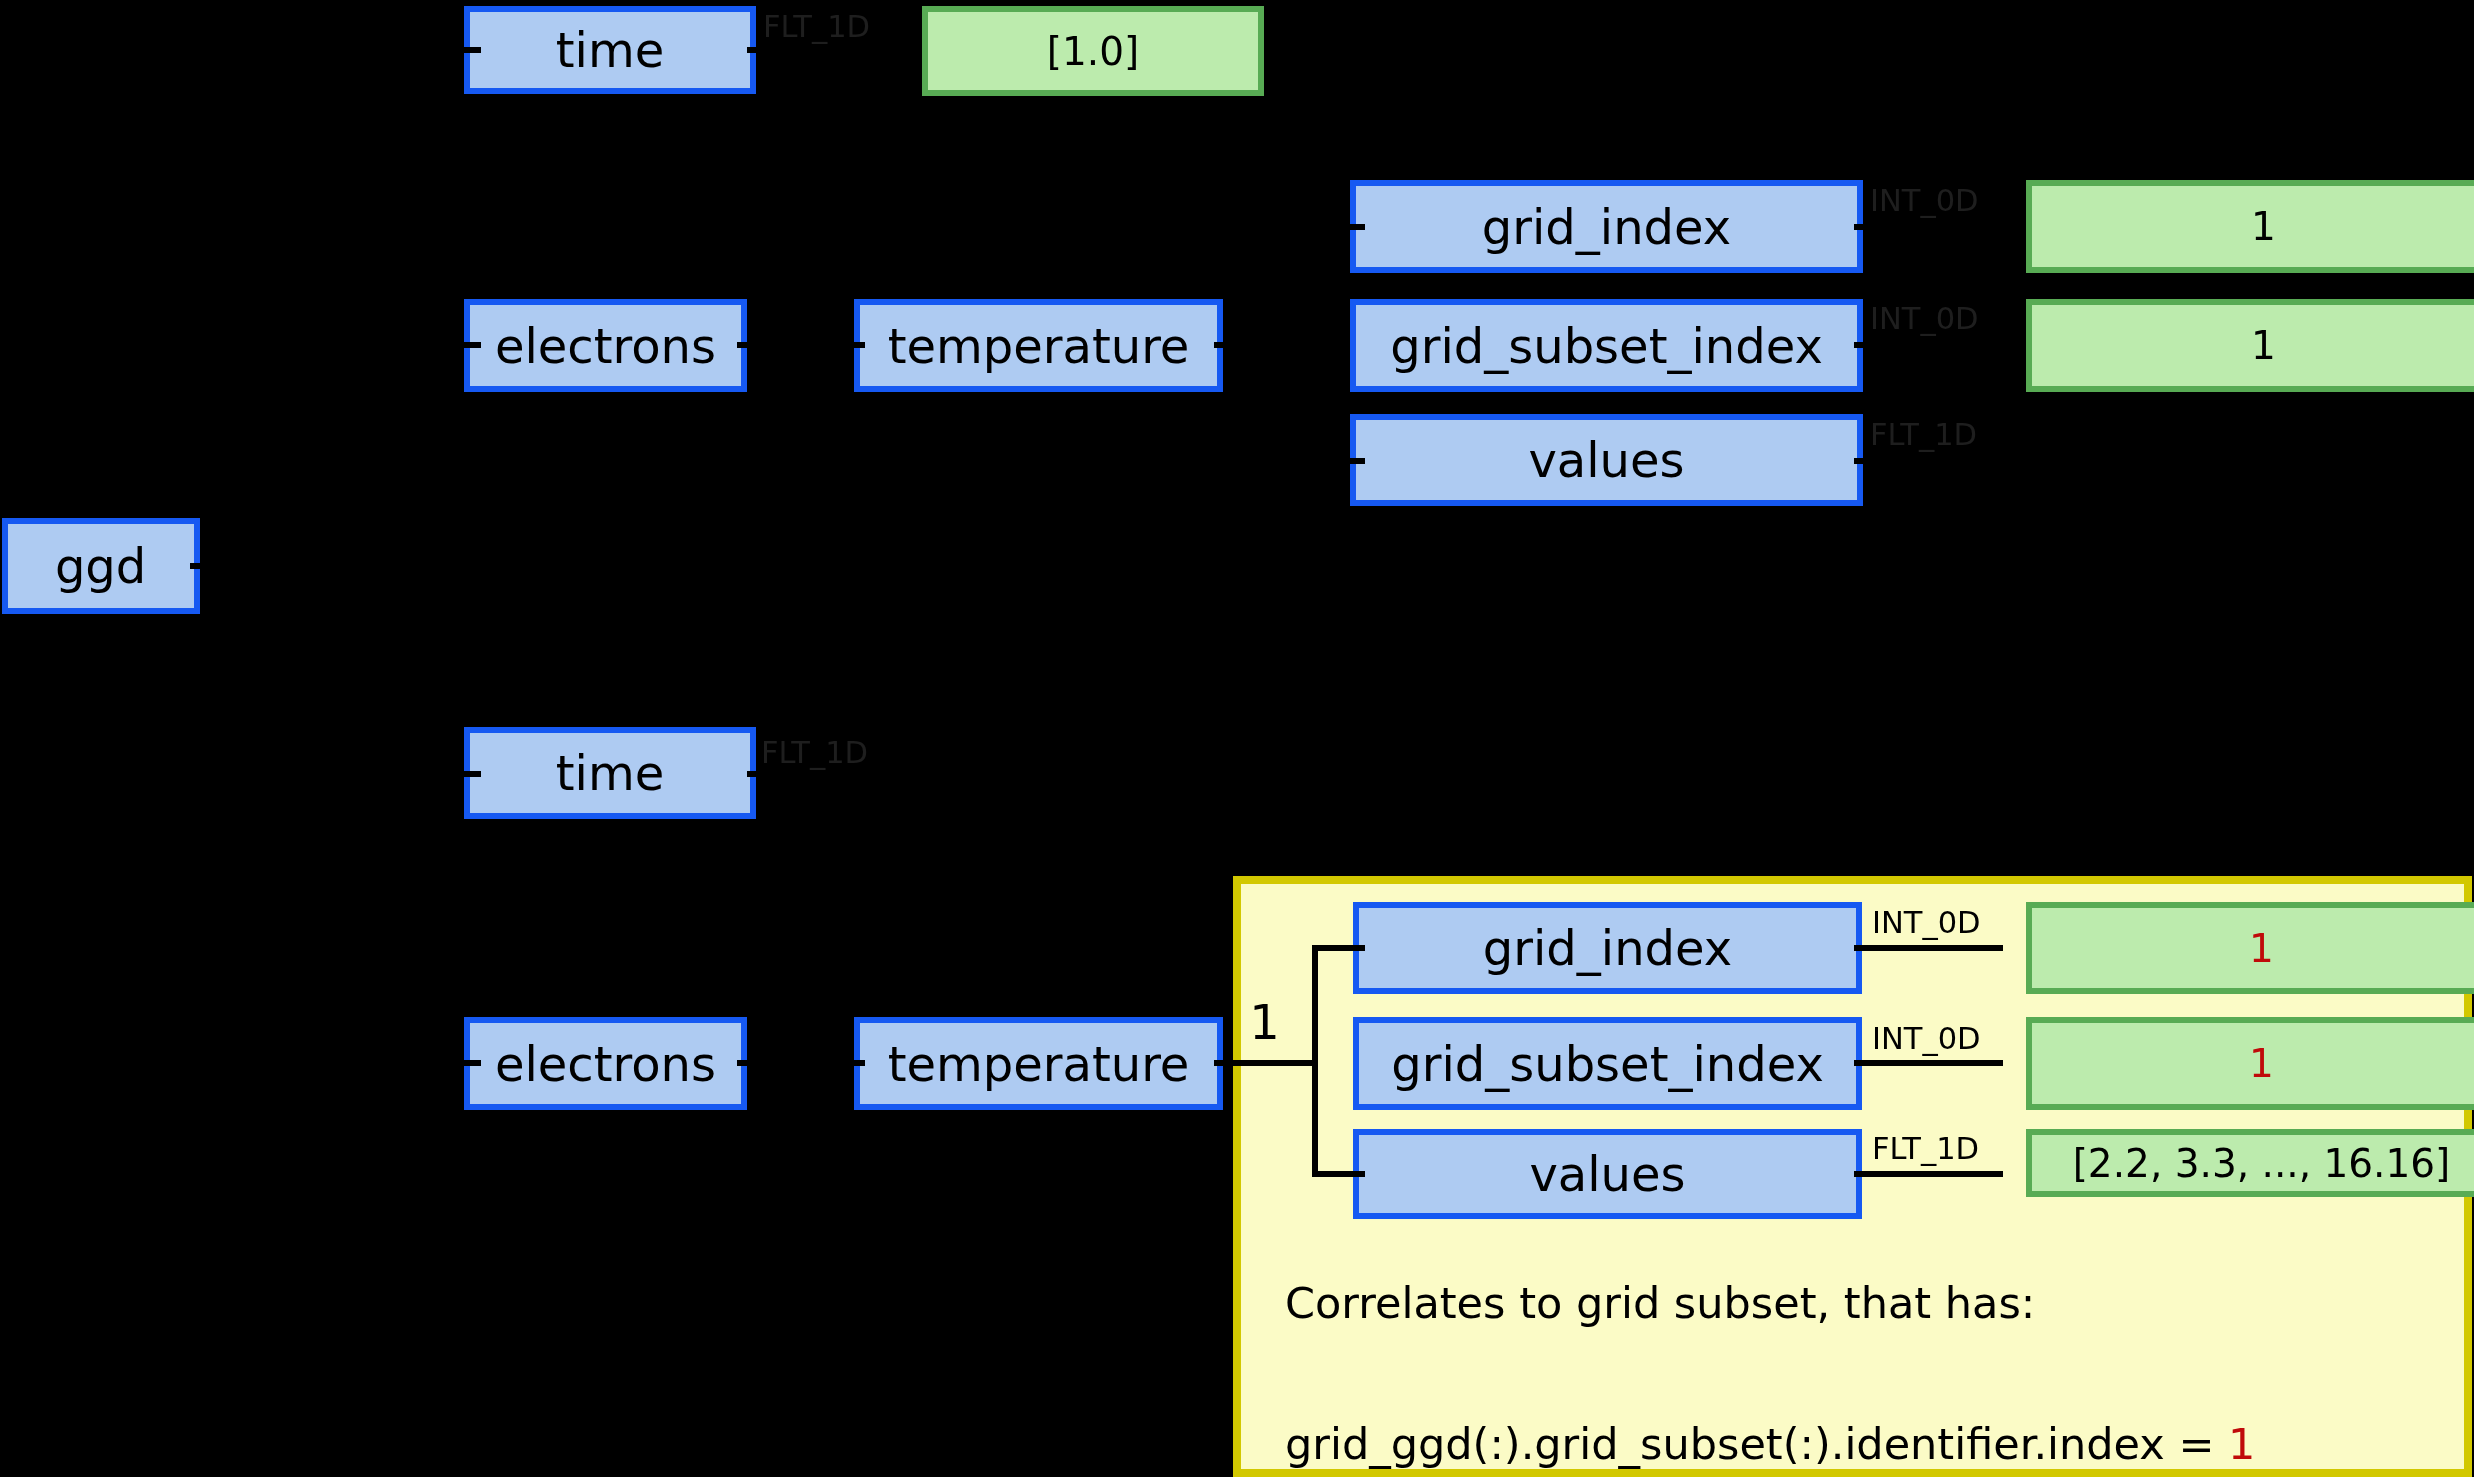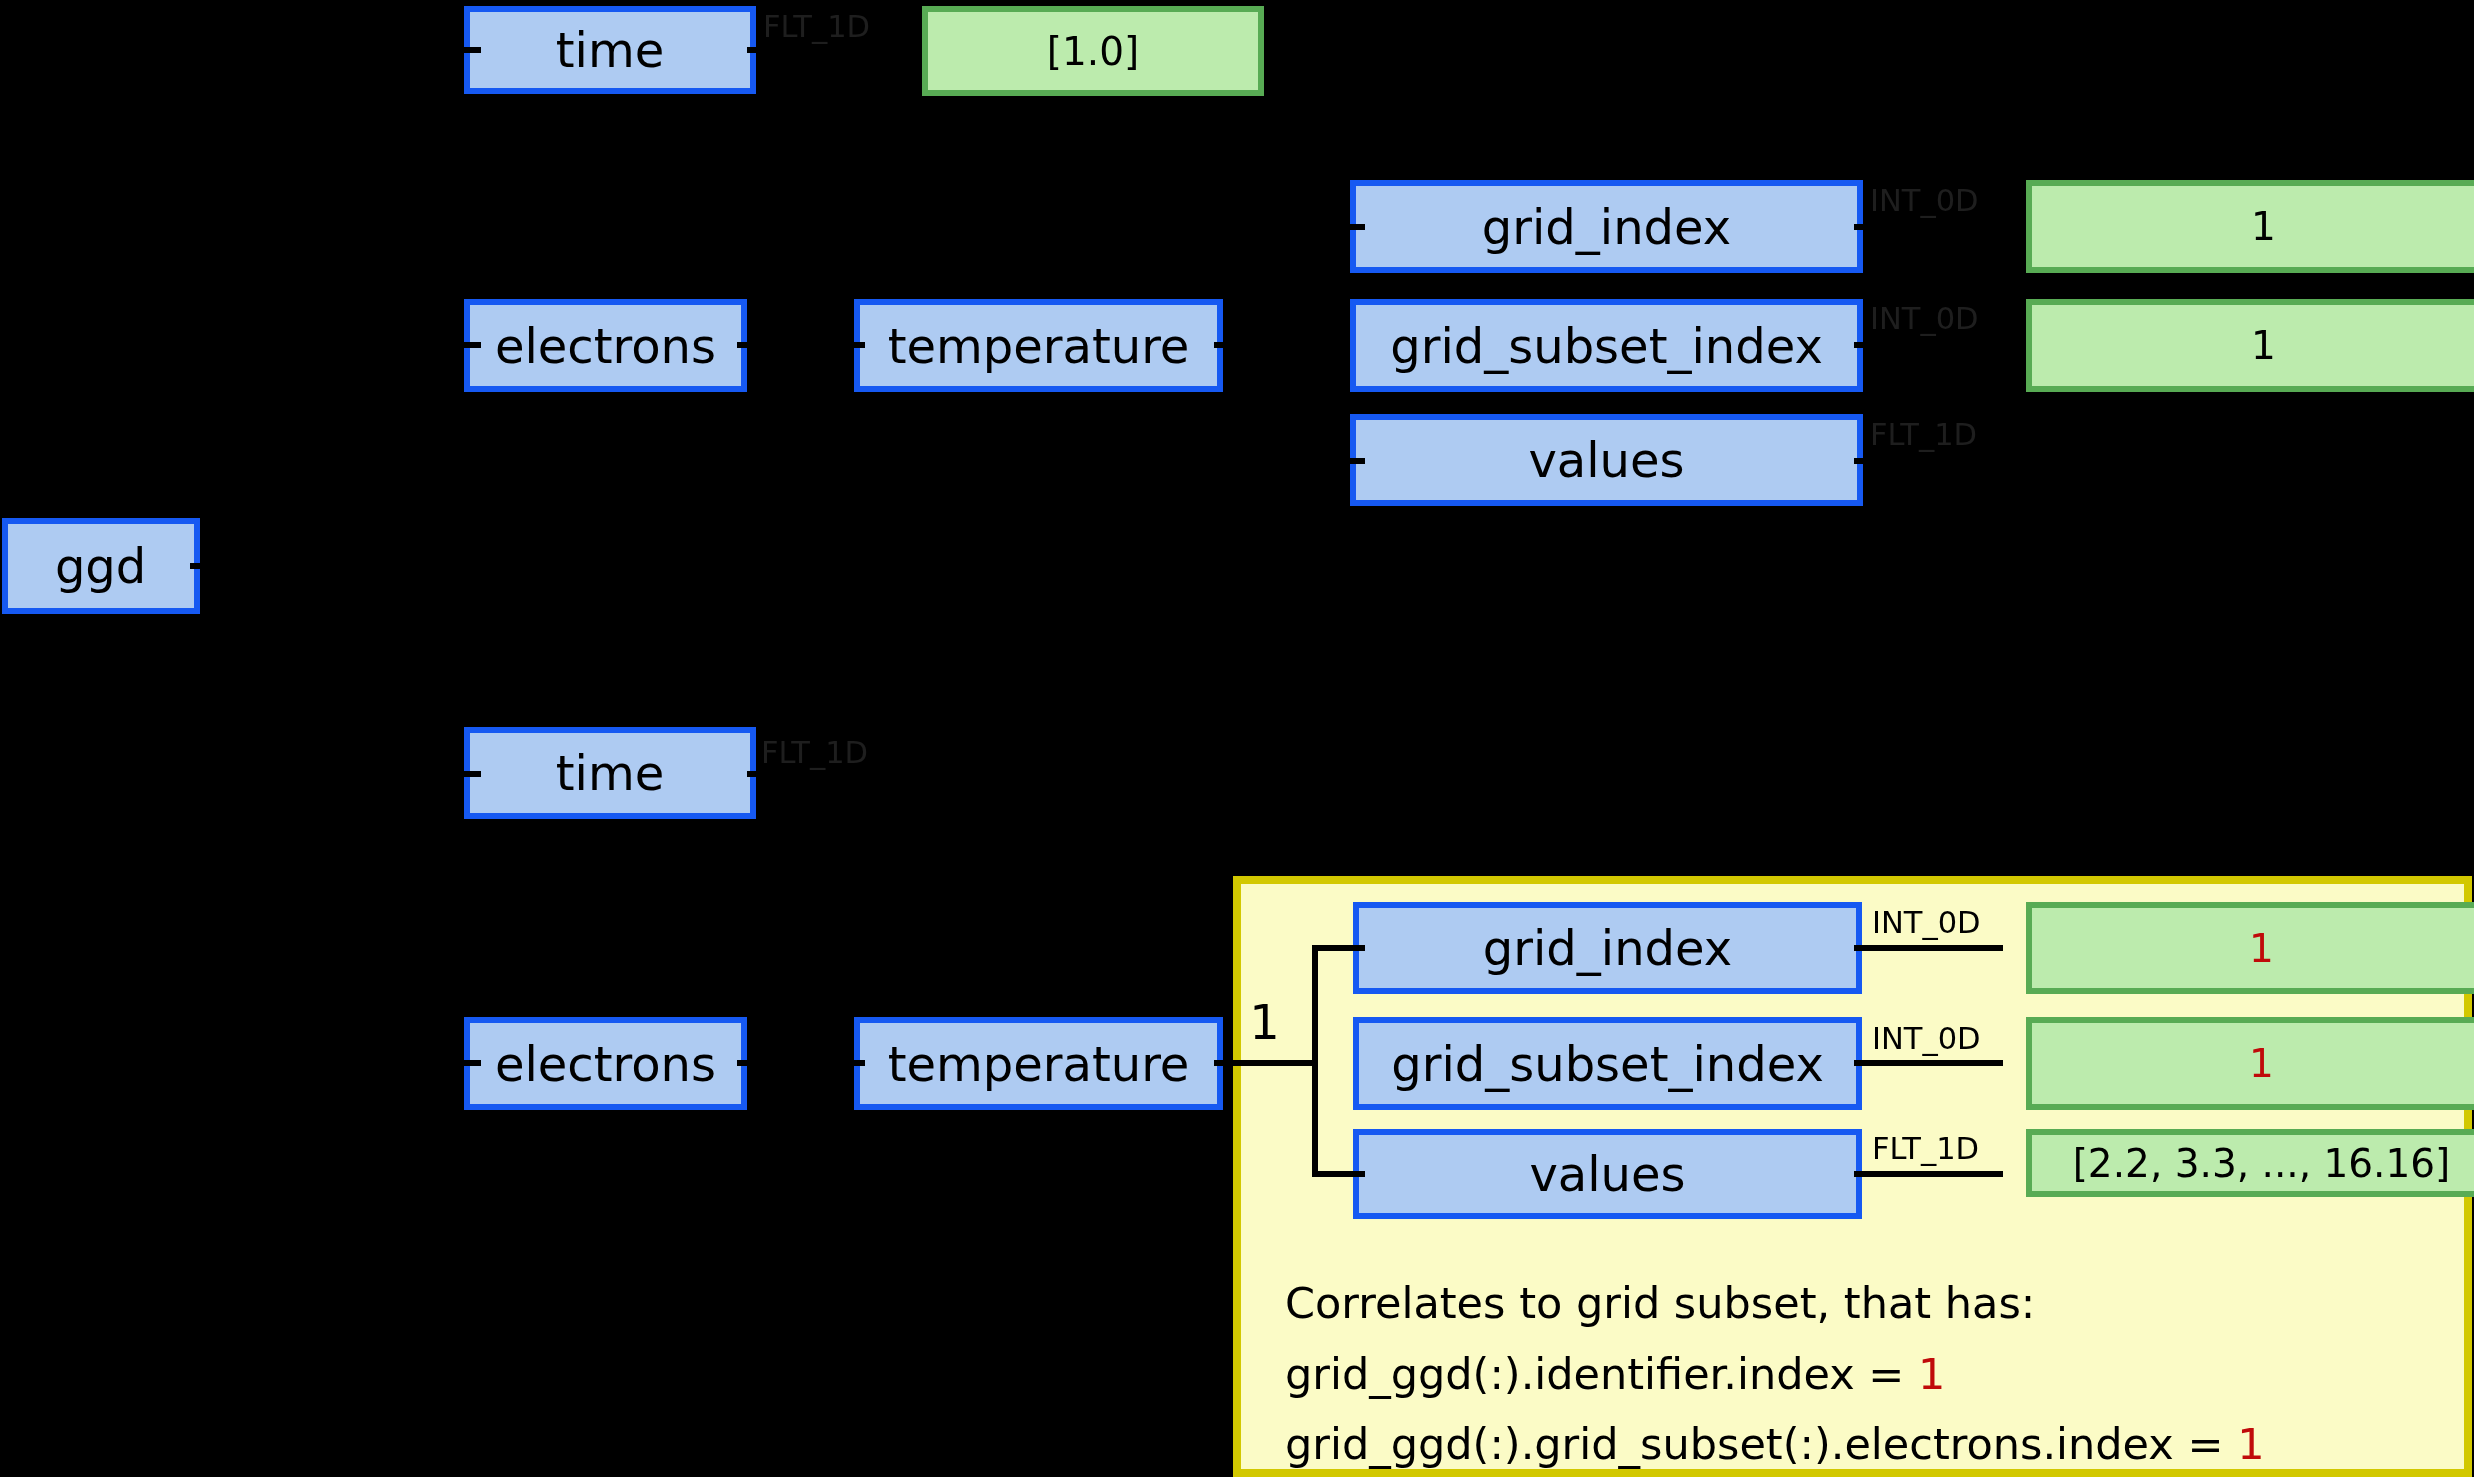--- a/index.html
+++ b/index.html
@@ -110,21 +110,18 @@
   <div class="tlabel" style="left:1870px;top:303px;">INT_0D</div>
   <div class="tlabel" style="left:1870px;top:419px;">FLT_1D</div>
   <div class="tlabel" style="left:761px;top:737px;">FLT_1D</div>
   <div class="tlabel on-yellow" style="left:1872px;top:907px;">INT_0D</div>
   <div class="tlabel on-yellow" style="left:1872px;top:1023px;">INT_0D</div>
   <div class="tlabel on-yellow" style="left:1872px;top:1133px;">FLT_1D</div>
 
   <div class="mult" style="left:1242px;top:998px;">1</div>
 
   <div class="note" style="left:1285px;top:1282px;">Correlates to grid subset, that has:</div>
-  <div class="note" style="left:1285px;top:1353px;">
-    <span>grid_ggd(:).identifier.index = </span><span class="redval">1</span>
-  </div>
   <div class="note" style="left:1285px;top:1423px;">
-    <span>grid_ggd(:).grid_subset(:).electrons.index = </span><span class="redval">1</span>
+    <span>grid_ggd(:).grid_subset(:).identifier.index = </span><span class="redval">1</span>
   </div>
 
 </div>
 
 
 </body></html>

